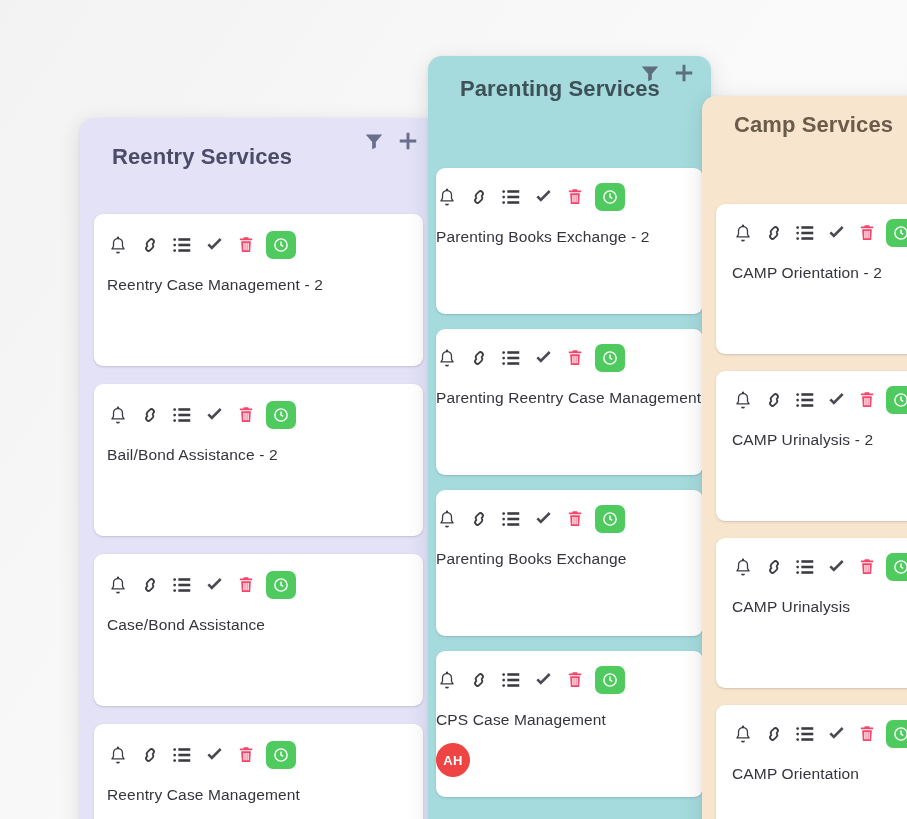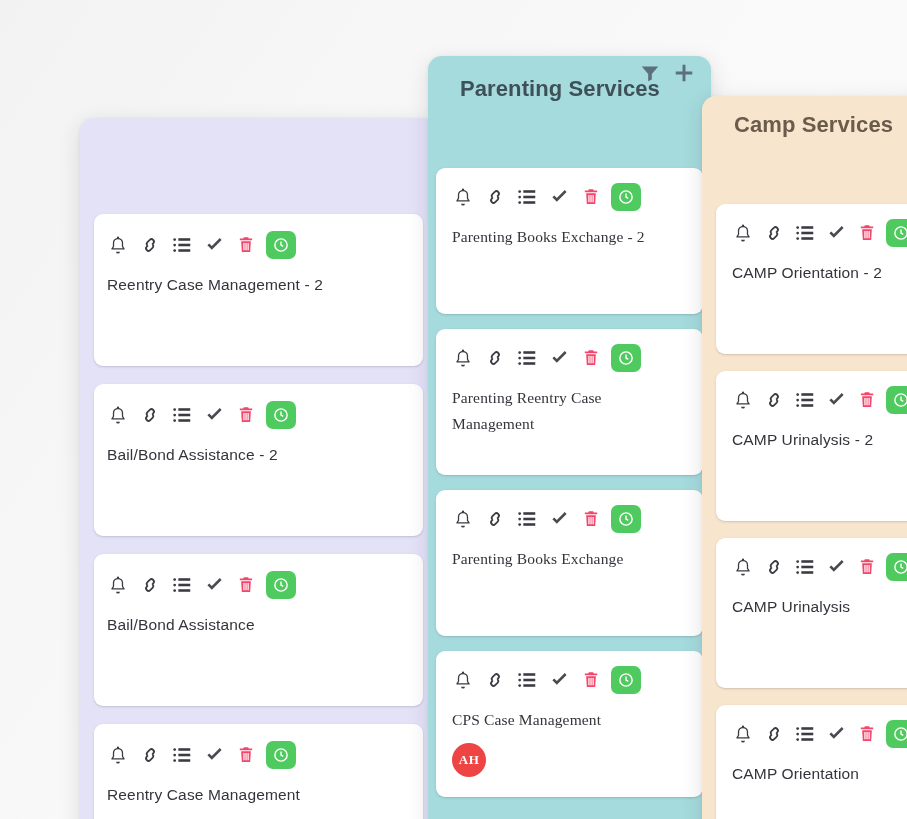--- a/index.html
+++ b/index.html
@@ -86,21 +86,21 @@
 
   .card {
     background: #ffffff;
     border-radius: 9px;
     padding: 16px 18px 18px 18px;
     margin-bottom: 18px;
     box-shadow: 0 1px 3px rgba(30,30,50,0.12), 0 1px 1px rgba(30,30,50,0.06);
     position: relative;
   }
   #col-reentry .card   { height: 152px; margin-bottom: 18px; padding-left: 13px; }
-  #col-parenting .card { height: 146px; margin-bottom: 15px; padding: 14px 16px; font-family: Liberation Serif, serif; }
+  #col-parenting .card { height: 146px; margin-bottom: 15px; padding: 14px 0; }
   #col-camp .card      { height: 150px; margin-bottom: 17px; padding: 14px 16px; }
 
   .card-icons {
     display: flex;
     align-items: center;
     gap: 10px;
     height: 30px;
     margin-bottom: 12px;
   }
   #col-camp .card-icons { gap: 9px; }
@@ -154,20 +154,35 @@
     letter-spacing: .4px;
     cursor: pointer;
   }
 </style>
 </head>
 <body>
 
 <div id="board">
 
   <section class="column" id="col-reentry">
+    <div class="col-header">
+      <div class="col-title">Reentry Services</div>
+      <div class="header-actions">
+        <span class="hdr-icon">
+          <svg viewBox="0 0 24 24">
+              <path d="M3 5h18l-7 8v6l-4 2v-8z"></path>
+            </svg>
+        </span>
+        <span class="hdr-icon">
+          <svg viewBox="0 0 24 24">
+              <path d="M10.4 3h3.2v7.4H21v3.2h-7.4V21h-3.2v-7.4H3v-3.2h7.4z"></path>
+            </svg>
+        </span>
+      </div>
+    </div>
     <div class="cards">
 
       <article class="card">
         <div class="card-icons">
           <span class="ico">
               <svg viewBox="0 0 24 24">
                 <path d="M12 2.6a1.2 1.2 0 0 1 1.2 1.2v.6a5.6 5.6 0 0 1 4.4 5.5v3.4l1.6 2.6v1.1H4.8v-1.1l1.6-2.6V9.9a5.6 5.6 0 0 1 4.4-5.5v-.6A1.2 1.2 0 0 1 12 2.6zm0 3.1a4.2 4.2 0 0 0-4.2 4.2v3.8l-1.1 1.8h10.6l-1.1-1.8V9.9A4.2 4.2 0 0 0 12 5.7zM9.9 19.3h4.2a2.1 2.1 0 0 1-4.2 0z"></path>
               </svg>
             </span>
           <span class="ico">
@@ -279,21 +294,21 @@
                 <path d="M9.4 2.8h5.2l.7 1.4h4.1v2H4.6v-2h4.1zM6.2 7.4h11.6l-.8 13.1H7zm2.6 2.1v8.9h1.5V9.5zm2.5 0v8.9h1.5V9.5zm2.5 0v8.9h1.5V9.5z"></path>
               </svg>
             </span>
           <span class="timer-badge">
               <svg viewBox="0 0 24 24">
                 <circle cx="12" cy="12" r="8.2"></circle>
                 <path d="M12 7.4V12l3 1.8"></path>
               </svg>
             </span>
         </div>
-        <div class="card-title">Bail/Bond Assistance</div>
+        <div class="card-title">Case/Bond Assistance</div>
       </article>
 
       <article class="card">
         <div class="card-icons">
           <span class="ico">
               <svg viewBox="0 0 24 24">
                 <path d="M12 2.6a1.2 1.2 0 0 1 1.2 1.2v.6a5.6 5.6 0 0 1 4.4 5.5v3.4l1.6 2.6v1.1H4.8v-1.1l1.6-2.6V9.9a5.6 5.6 0 0 1 4.4-5.5v-.6A1.2 1.2 0 0 1 12 2.6zm0 3.1a4.2 4.2 0 0 0-4.2 4.2v3.8l-1.1 1.8h10.6l-1.1-1.8V9.9A4.2 4.2 0 0 0 12 5.7zM9.9 19.3h4.2a2.1 2.1 0 0 1-4.2 0z"></path>
               </svg>
             </span>
           <span class="ico">

